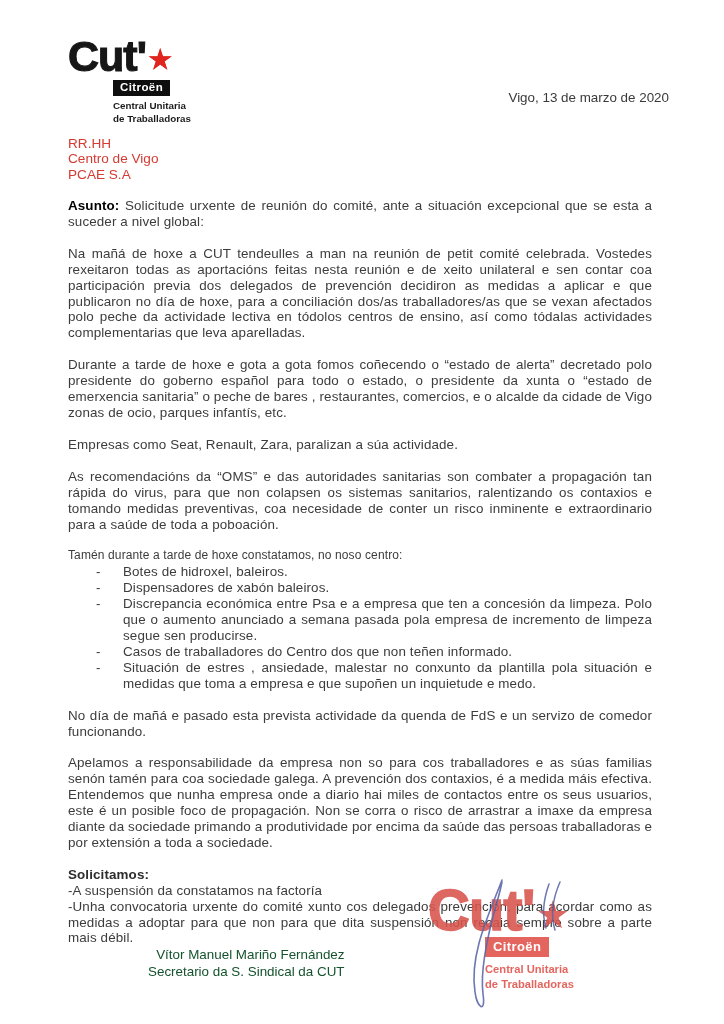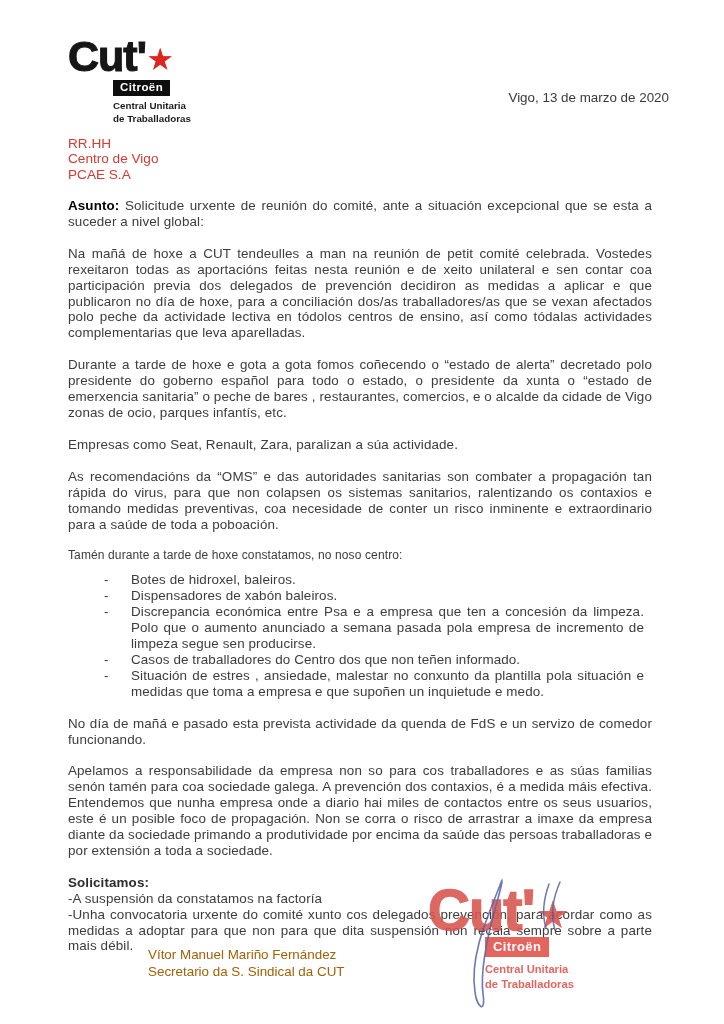--- a/index.html
+++ b/index.html
@@ -35,35 +35,35 @@
 
   
   .para{
     margin:16px 0 0 0;font-size:13.4px;line-height:15.9px;
     letter-spacing:.12px;text-align:justify;color:#3c3c3c;
   }
   .bold-lead{font-weight:bold;color:#000000;}
   .no-justify{text-align:left;}
 
   .list-intro{margin:16px 0 0 0;font-size:12px;line-height:15.9px;letter-spacing:.12px;}
-  .bullet-list{margin:8px;padding:0;list-style:none;}
+  .bullet-list{margin:0;padding:0;list-style:none;}
   .bullet-list li{
     position:relative;padding-left:55px;font-size:13.4px;line-height:15.9px;
     letter-spacing:.12px;text-align:justify;color:#3c3c3c;
   }
   .bullet-list li::before{content:attr(data-marker);position:absolute;left:28px;top:0;}
 
   .solicitamos{margin-top:16px;font-size:13.4px;line-height:15.9px;letter-spacing:.12px;}
   .solicitamos-heading{font-weight:bold;color:#2d2d2d;}
   .solicitamos-item{text-align:justify;}
 
   
   .signature{
-    position:absolute;left:148px;top:946px;text-align:left;
-    font-size:13.4px;line-height:17px;color:#a16207;
+    position:absolute;left:148px;top:946px;text-align:right;
+    font-size:13.4px;line-height:17px;color:#14532d;
   }
 
   
   .stamp{position:absolute;left:428px;top:882px;width:235px;opacity:.88;}
   .stamp-wordmark{
     font-size:58px;font-weight:bold;color:#e15048;letter-spacing:-1px;line-height:0.95;
     -webkit-text-stroke:1.4px #e15048;filter:contrast(.92);
   }
   .stamp-star{
     color:#e15048;-webkit-text-stroke:.5px #e15048;

